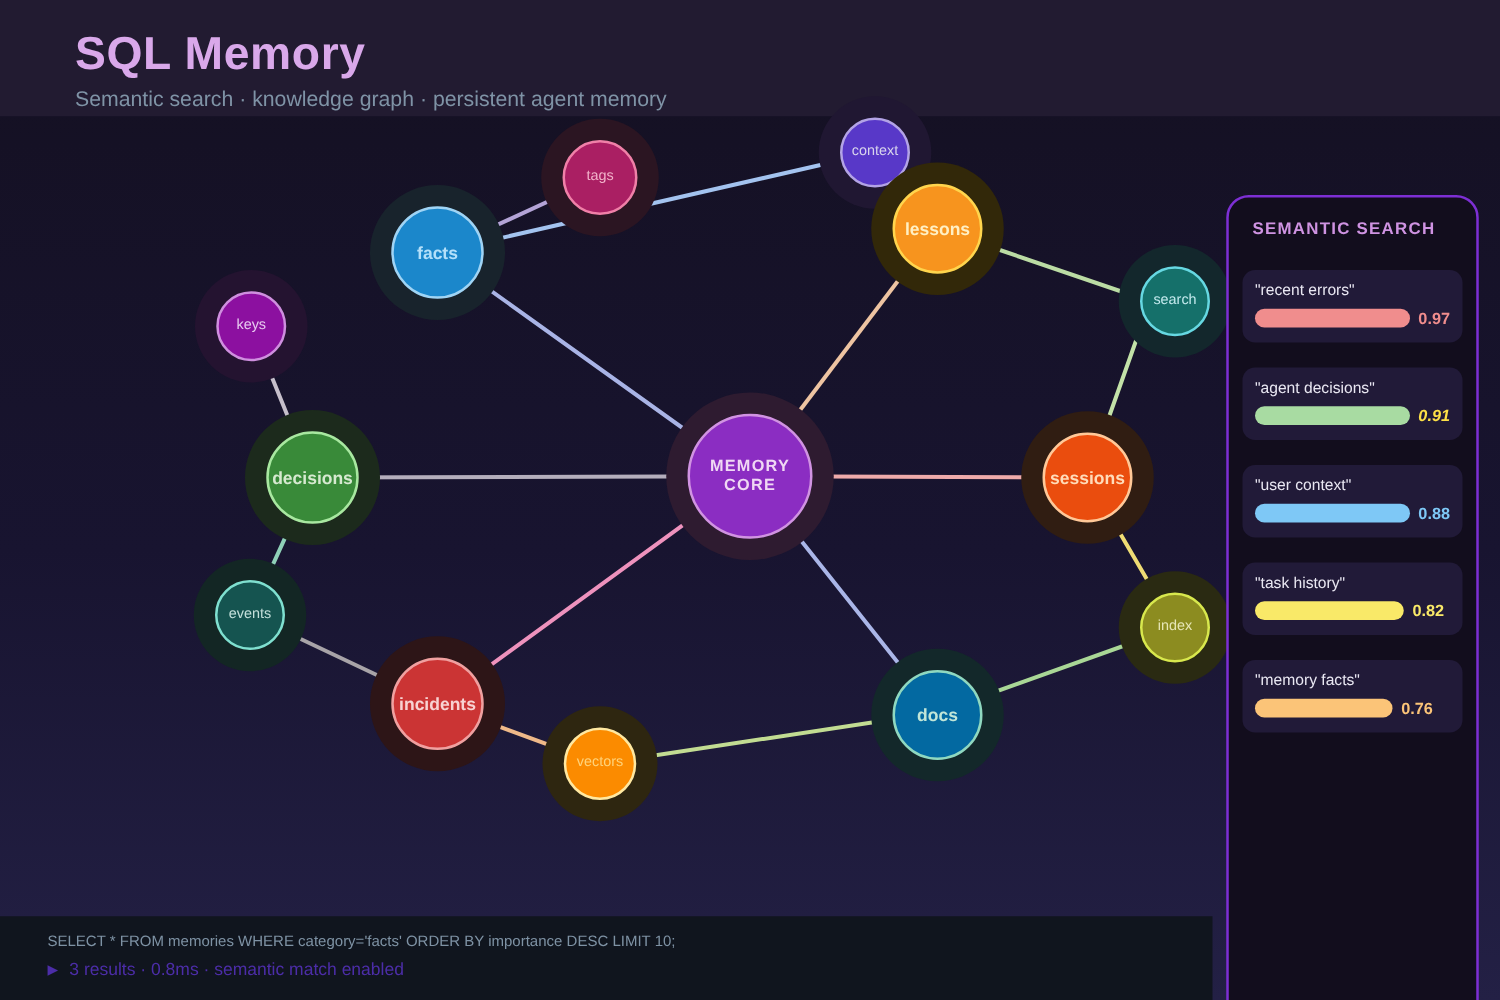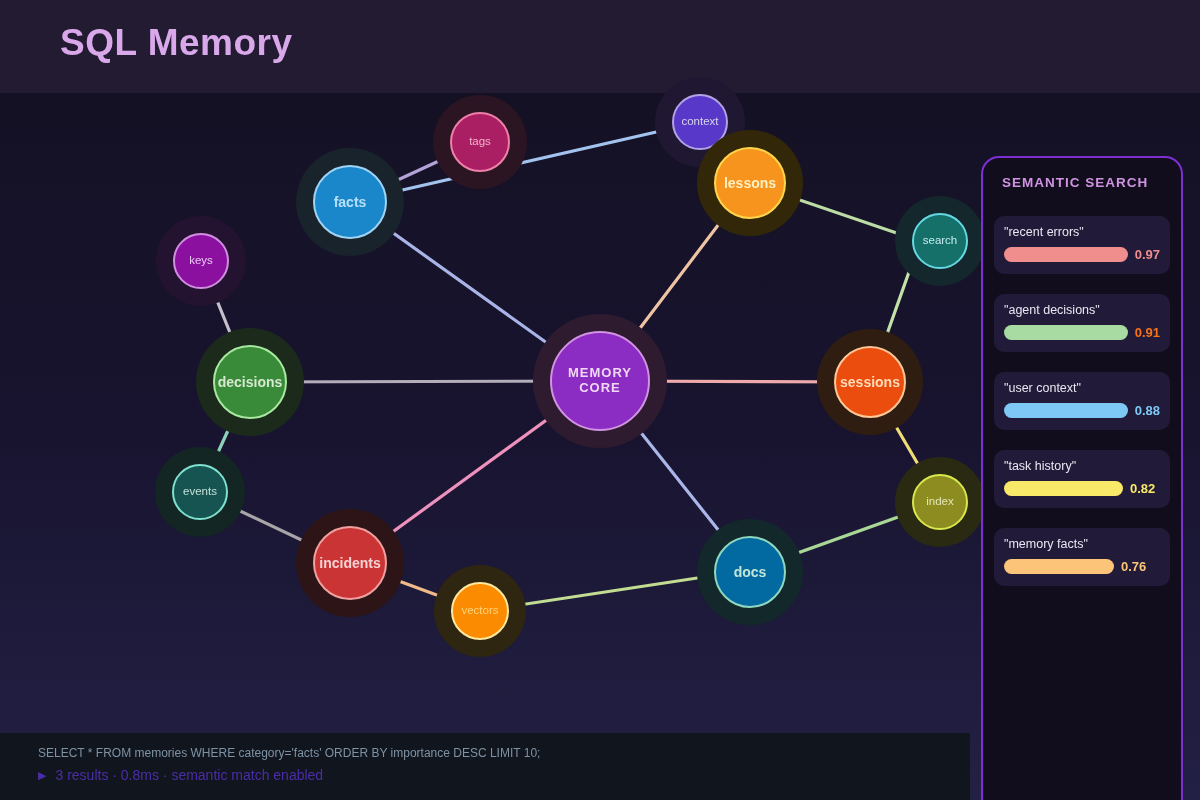--- a/index.html
+++ b/index.html
@@ -97,37 +97,38 @@
       <div class="node" style="left: 172px; top: 464px; width: 56px; height: 56px; background: rgb(21, 84, 80); border-color: rgb(127, 224, 208); color: rgb(196, 224, 219); box-shadow: rgb(19, 38, 36) 0px 0px 0px 17px;">events</div>
       <div class="node" style="left: 912px; top: 474px; width: 56px; height: 56px; background: rgb(140, 140, 32); border-color: rgb(216, 232, 77); color: rgb(230, 230, 182); box-shadow: rgb(42, 42, 18) 0px 0px 0px 17px;">index</div>
       <div class="node large" style="left: 313px; top: 526px; width: 74px; height: 74px; background: rgb(203, 52, 52); border-color: rgb(240, 160, 160); color: rgb(248, 210, 210); box-shadow: rgb(45, 21, 23) 0px 0px 0px 17px;">incidents</div>
       <div class="node" style="left: 451px; top: 582px; width: 58px; height: 58px; background: rgb(251, 139, 0); border-color: rgb(255, 232, 160); color: rgb(255, 211, 122); box-shadow: rgb(46, 38, 16) 0px 0px 0px 17px;">vectors</div>
       <div class="node large" style="left: 714px; top: 536px; width: 72px; height: 72px; background: #0369a1; border-color: rgb(143, 216, 192); color: rgb(193, 230, 216); box-shadow: rgb(19, 40, 42) 0px 0px 0px 17px;">docs</div>
     </div>
 </div>
 
 <div class="app-header">
   <div class="app-title">SQL Memory</div>
+  <div class="app-subtitle">Semantic search · knowledge graph · persistent agent memory</div>
 </div>
 
 <div class="search-panel">
   <div class="panel-title">SEMANTIC SEARCH</div>
   <div>
       <div class="result-card">
         <div class="result-query">"recent errors"</div>
         <div class="bar-row">
           <div class="score-bar" style="width: 141px; background: rgb(240, 141, 141);"></div>
           <div class="score-val" style="color: rgb(240, 141, 141);">0.97</div>
         </div>
       </div>
       <div class="result-card">
         <div class="result-query">"agent decisions"</div>
         <div class="bar-row">
           <div class="score-bar" style="width: 132px; background: rgb(168, 219, 162);"></div>
-          <div class="score-val" style="color: #f97316;">0.91</div>
+          <div class="score-val" style="color: #fde047; font-style: italic;">0.91</div>
         </div>
       </div>
       <div class="result-card">
         <div class="result-query">"user context"</div>
         <div class="bar-row">
           <div class="score-bar" style="width: 128px; background: rgb(126, 200, 246);"></div>
           <div class="score-val" style="color: rgb(126, 200, 246);">0.88</div>
         </div>
       </div>
       <div class="result-card">

